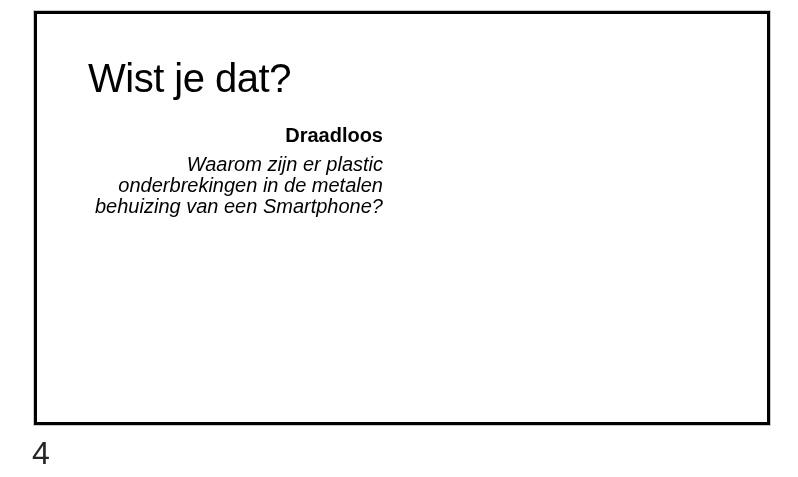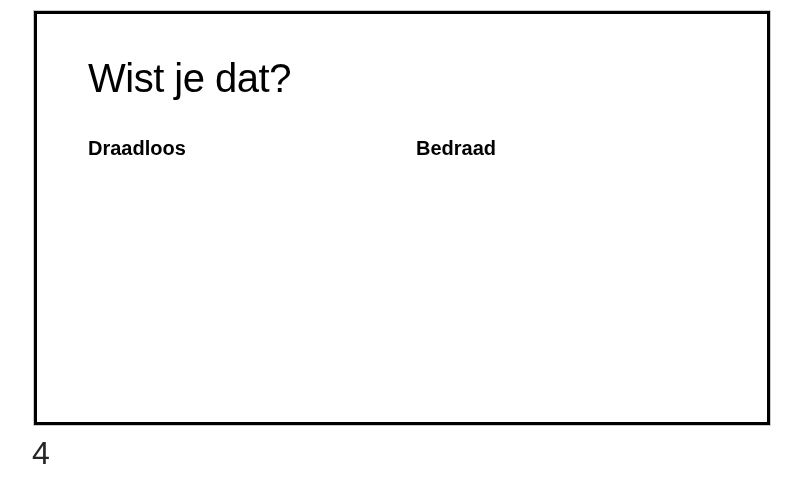--- a/index.html
+++ b/index.html
@@ -16,20 +16,21 @@
     background: var(--background);
     font-family: "Liberation Sans", "DejaVu Sans", sans-serif;
     color: var(--text);
     overflow: hidden;
   }
   .canvas {
     position: relative;
     width: 798px;
     height: 477px;
     background: var(--background);
+    text-align: right;
   }
   .slide {
     position: absolute;
     left: 34px;
     top: 11px;
     width: 736px;
     height: 414px;
     background: var(--background);
     border: 3px solid var(--border);
     box-shadow: 0 0 0 1px var(--border_halo);
@@ -40,21 +41,21 @@
     top: 42px;
     font-size: 40px;
     font-weight: 400;
     letter-spacing: -0.5px;
     line-height: 1.1;
     color: var(--text);
     white-space: nowrap;
   }
   .column {
     position: absolute;
-    top: 124px;
+    top: 111px;
     width: 295px;
   }
   .column.col-left  { left: 51px; }
   .column.col-right { left: 379px; }
   .column-heading {
     font-size: 20px;
     font-weight: 700;
     line-height: 21px;
     margin-bottom: 8px;
     color: var(--text);
@@ -80,23 +81,23 @@
 <body>
 
 <div class="canvas">
 
   <div class="slide">
 
     <h1 class="slide-title">Wist je dat?</h1>
 
     <div class="column col-left">
       <div class="column-heading">Draadloos</div>
+      <p>Waarom zijn er plastic onderbrekingen in de metalen behuizing van een Smartphone?</p>
     </div>
 
     <div class="column col-right">
-      <div class="column-heading">Bedraad</div>
     </div>
 
   </div>
 
   <div class="page-number">4</div>
 
 </div>
 
 </body></html>

